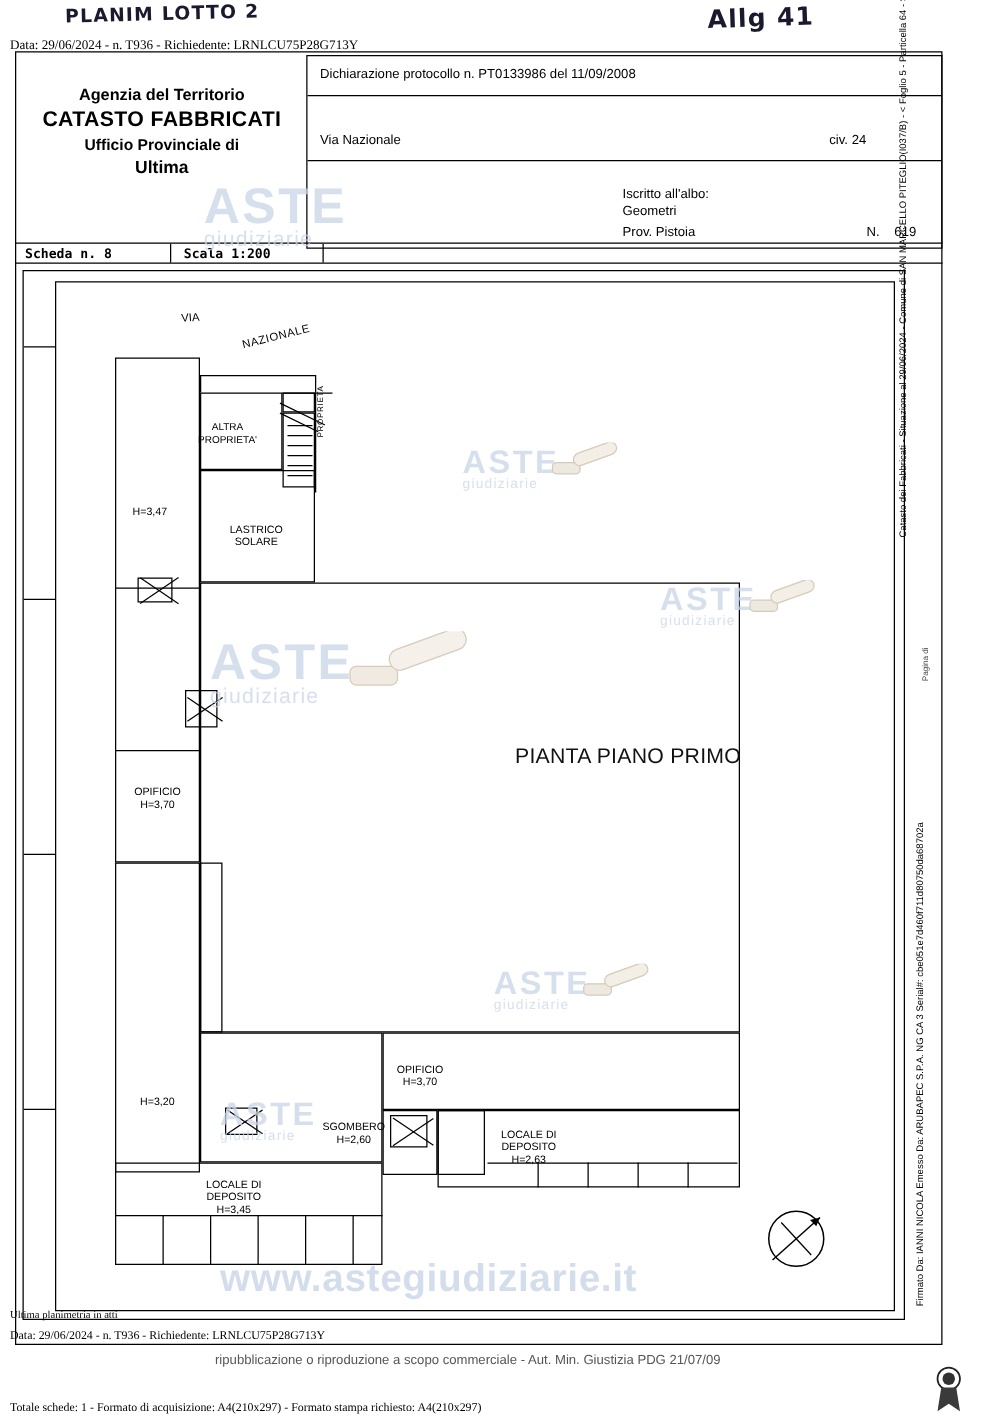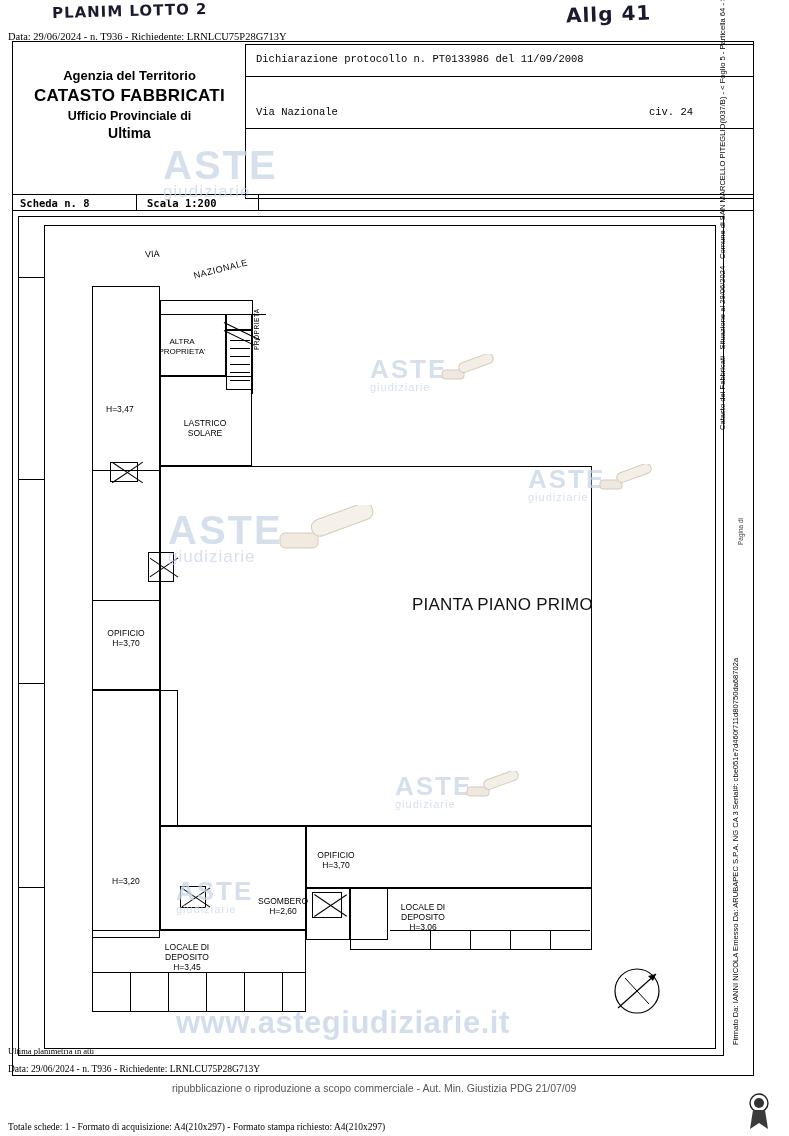--- a/index.html
+++ b/index.html
@@ -35,21 +35,21 @@
   #outer-frame{
     position:absolute;left:12px;top:41px;width:742px;height:1035px;
     border:1.3px solid #000;
     box-sizing:border-box;
   }
 
   
   #header-box{
     position:absolute;left:245px;top:44px;width:509px;height:155px;
     border:1.3px solid #000;box-sizing:border-box;
-    font-family:Liberation Mono, monospace;
+    font-family:Liberation Sans, sans-serif;
     font-size:10.5px;
   }
   #decl-row{
     position:absolute;left:0;top:0;width:100%;height:32px;
     border-bottom:1.1px solid #000;box-sizing:border-box;
     padding:8px 0 0 10px;
   }
   #plan-row{
     position:absolute;left:0;top:32px;width:100%;height:24px;
     padding:4px 0 0 10px;box-sizing:border-box;
@@ -235,20 +235,30 @@
     <div class="l2">CATASTO FABBRICATI</div>
     <div class="l3">Ufficio Provinciale di</div>
     <div class="l4">Ultima</div>
   </div>
 
   <div id="header-box">
     <div id="decl-row">Dichiarazione protocollo n. PT0133986 del  11/09/2008</div>
     <div id="via-row">
       <span>Via Nazionale</span>
       <span id="civ">civ. 24</span>
+    </div>
+    <div id="albo-box">
+      <div class="line">Iscritto all'albo:</div>
+      <div class="line">Geometri</div>
+      <div id="prov-line">Prov. Pistoia</div>
+      <div id="n-line">
+        <span>N.</span>
+        &nbsp;&nbsp;
+        <span>619</span>
+      </div>
     </div>
   </div>
 
   <div id="scheda-bar">
     <div class="vline"></div>
     <div class="vline2"></div>
     <span class="sn">Scheda n. 8</span>
     <span class="sc">Scala 1:200</span>
   </div>
 
@@ -341,21 +351,21 @@
   </div>
 
   <div class="rlabel big" style="left:252px;top:896px;width:62px;">
     <span>SGOMBERO</span><br>
     <span>H=2,60</span>
   </div>
 
   <div class="rlabel big" style="left:388px;top:902px;width:70px;">
     <span>LOCALE DI</span><br>
     <span>DEPOSITO</span><br>
-    <span>H=3,06</span>
+    <span>H=2,63</span>
   </div>
 
   <div class="rlabel big" style="left:152px;top:942px;width:70px;">
     <span>LOCALE DI</span><br>
     <span>DEPOSITO</span><br>
     <span>H=3,45</span>
   </div>
 
   <div class="hlabel" style="left:106px;top:404px;">H=3,47</div>
   <div class="hlabel" style="left:112px;top:876px;">H=3,20</div>

